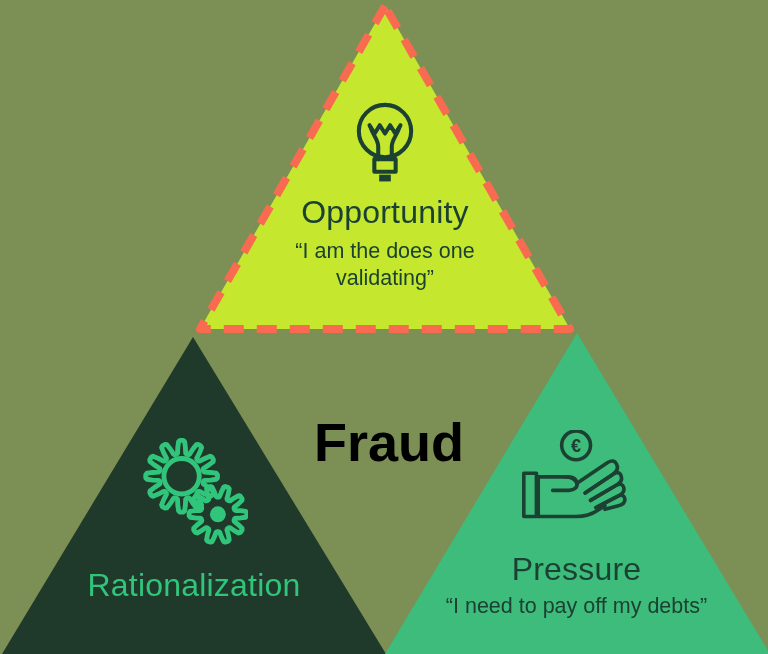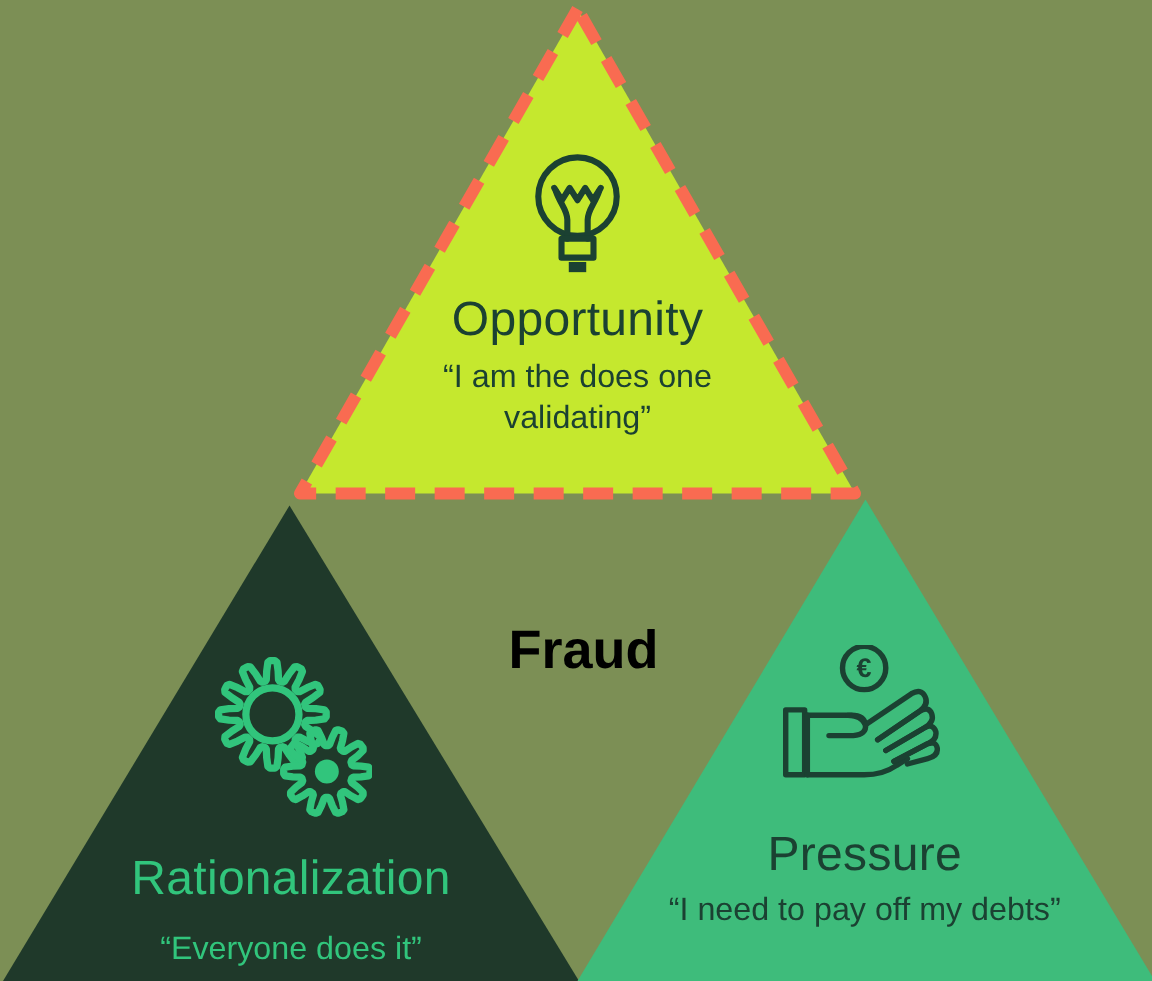--- a/index.html
+++ b/index.html
@@ -35,21 +35,21 @@
 
   .t-top   { margin-top:10px; }
   .q-top   { margin-top:7px; max-width:215px; }
   .t-left  { margin-top:12px; }
   .q-left  { margin-top:5px; white-space:nowrap; }
   .t-right { margin-top:32px; }
   .q-right { margin-top:6px; white-space:nowrap;text-align:right; }
 
   .fraud {
     position:absolute; left:279px; top:413px; width:220px;
-    text-align:center; font-size:36px; font-weight:700;
+    text-align:center; font-size:54px; font-weight:700;
     color:var(--fraud-color); line-height:1.1;
   }
 
   .icon { display:block; }
   .bulb  { width:62px;  color:var(--dark-green); }
   .gears { width:108px; color:var(--accent-green); }
   .hand  { width:110px; color:var(--dark-green); }
   .stroke { fill:none; stroke:currentColor; stroke-linecap:round; stroke-linejoin:round; }
 </style>
 </head>
@@ -84,21 +84,20 @@
     <div class="content content-left">
       <svg class="icon gears" viewBox="0 0 122 128" aria-hidden="true">
         <g class="stroke" stroke-width="5.5">
           <path id="gear-big" d="M87.5 50.0L87.5 51.8L86.2 53.4L79.7 54.3L73.2 54.6L71.9 55.5L71.6 56.6L71.3 57.7L72.0 59.1L77.5 62.6L82.7 66.6L82.9 68.7L82.1 70.3L81.2 71.8L79.3 72.6L73.2 70.1L67.4 67.1L65.8 67.2L65.0 68.0L64.2 68.8L64.1 70.4L67.1 76.2L69.6 82.3L68.8 84.2L67.3 85.1L65.7 85.9L63.6 85.7L59.6 80.5L56.1 75.0L54.7 74.3L53.6 74.6L52.5 74.9L51.6 76.2L51.3 82.7L50.4 89.2L48.8 90.5L47.0 90.5L45.2 90.5L43.6 89.2L42.7 82.7L42.4 76.2L41.5 74.9L40.4 74.6L39.3 74.3L37.9 75.0L34.4 80.5L30.4 85.7L28.3 85.9L26.8 85.1L25.2 84.2L24.4 82.3L26.9 76.2L29.9 70.4L29.8 68.8L29.0 68.0L28.2 67.2L26.6 67.1L20.8 70.1L14.7 72.6L12.8 71.8L11.9 70.3L11.1 68.7L11.3 66.6L16.5 62.6L22.0 59.1L22.7 57.7L22.4 56.6L22.1 55.5L20.8 54.6L14.3 54.3L7.8 53.4L6.5 51.8L6.5 50.0L6.5 48.2L7.8 46.6L14.3 45.7L20.8 45.4L22.1 44.5L22.4 43.4L22.7 42.3L22.0 40.9L16.5 37.4L11.3 33.4L11.1 31.3L11.9 29.7L12.8 28.2L14.7 27.4L20.8 29.9L26.6 32.9L28.2 32.8L29.0 32.0L29.8 31.2L29.9 29.6L26.9 23.8L24.4 17.7L25.2 15.8L26.7 14.9L28.3 14.1L30.4 14.3L34.4 19.5L37.9 25.0L39.3 25.7L40.4 25.4L41.5 25.1L42.4 23.8L42.7 17.3L43.6 10.8L45.2 9.5L47.0 9.5L48.8 9.5L50.4 10.8L51.3 17.3L51.6 23.8L52.5 25.1L53.6 25.4L54.7 25.7L56.1 25.0L59.6 19.5L63.6 14.3L65.7 14.1L67.3 14.9L68.8 15.8L69.6 17.7L67.1 23.8L64.1 29.6L64.2 31.2L65.0 32.0L65.8 32.8L67.4 32.9L73.2 29.9L79.3 27.4L81.2 28.2L82.1 29.7L82.9 31.3L82.7 33.4L77.5 37.4L72.0 40.9L71.3 42.3L71.6 43.4L71.9 44.5L73.2 45.4L79.7 45.7L86.2 46.6L87.5 48.2L87.5 50.0Z"></path>
           <circle cx="47" cy="50" r="20"></circle>
           <path id="gear-small" d="M120.5 93.0L120.5 94.7L119.4 96.3L113.7 97.1L108.0 97.3L106.8 98.0L106.5 99.0L106.2 100.0L106.7 101.3L111.2 104.8L115.3 108.8L115.3 110.7L114.3 112.1L113.3 113.5L111.4 114.1L106.4 111.4L101.7 108.2L100.3 108.2L99.5 108.8L98.6 109.4L98.2 110.7L99.8 116.2L100.8 121.8L99.6 123.3L98.0 123.9L96.4 124.4L94.6 123.8L92.1 118.7L90.1 113.4L89.0 112.5L88.0 112.5L87.0 112.5L85.9 113.4L83.9 118.7L81.4 123.8L79.6 124.4L78.0 123.9L76.4 123.3L75.2 121.8L76.2 116.2L77.8 110.7L77.4 109.4L76.5 108.8L75.7 108.2L74.3 108.2L69.6 111.4L64.6 114.1L62.7 113.5L61.7 112.1L60.7 110.7L60.7 108.8L64.8 104.8L69.3 101.3L69.8 100.0L69.5 99.0L69.2 98.0L68.0 97.3L62.3 97.1L56.6 96.3L55.5 94.7L55.5 93.0L55.5 91.3L56.6 89.7L62.3 88.9L68.0 88.7L69.2 88.0L69.5 87.0L69.8 86.0L69.3 84.7L64.8 81.2L60.7 77.2L60.7 75.3L61.7 73.9L62.7 72.5L64.6 71.9L69.6 74.6L74.3 77.8L75.7 77.8L76.5 77.2L77.4 76.6L77.8 75.3L76.2 69.8L75.2 64.2L76.4 62.7L78.0 62.1L79.6 61.6L81.4 62.2L83.9 67.3L85.9 72.6L87.0 73.5L88.0 73.5L89.0 73.5L90.1 72.6L92.1 67.3L94.6 62.2L96.4 61.6L98.0 62.1L99.6 62.7L100.8 64.2L99.8 69.8L98.2 75.3L98.6 76.6L99.5 77.2L100.3 77.8L101.7 77.8L106.4 74.6L111.4 71.9L113.3 72.5L114.3 73.9L115.3 75.3L115.3 77.2L111.2 81.2L106.7 84.7L106.2 86.0L106.5 87.0L106.8 88.0L108.0 88.7L113.7 88.9L119.4 89.7L120.5 91.3L120.5 93.0Z"></path>
         </g>
         <circle cx="88" cy="93" r="9" fill="currentColor"></circle>
       </svg>
       <div class="title green t-left">Rationalization</div>
-      <div class="quote green q-left">“Everyone does it”</div>
     </div>
   </section>
 
   <section class="tri tri-right">
     <svg class="tri-shape" viewBox="0 0 387 321" aria-hidden="true">
       <polygon points="194,0 2,321 387,321"></polygon>
     </svg>
     <div class="content content-right">
       <svg class="icon hand" viewBox="0 0 122 100" aria-hidden="true">
         <g class="stroke" stroke-width="4">

